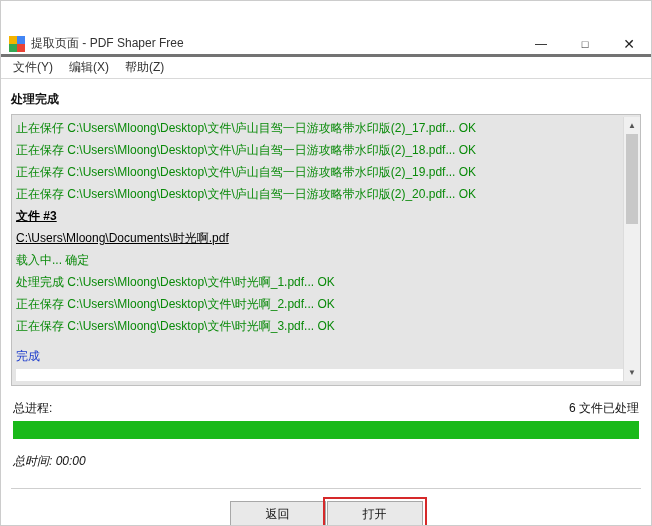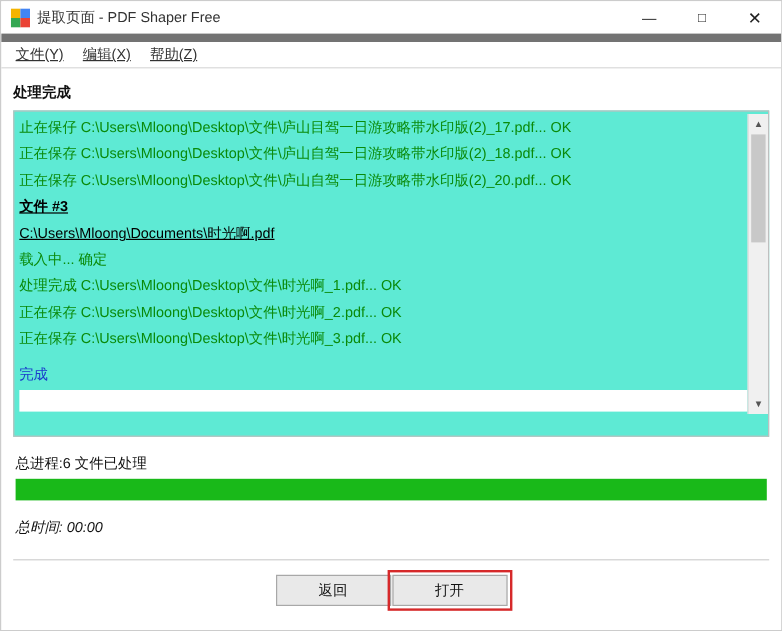--- a/index.html
+++ b/index.html
@@ -8,25 +8,26 @@
     font-family: "Microsoft YaHei", "Segoe UI", Tahoma, sans-serif;
     font-size: 12px;
     background: #fff;
     color: #000;
     width: 652px;
     height: 526px;
     overflow: hidden;
     border: 1px solid #ccc;
   }
   .titlebar {
-    height: 34px;
+    height: 24px;
     background: #fff;
     display: flex;
     align-items: center;
-    border-bottom: 7px solid #737373;
+    border-bottom: 3px solid #737373;
+    margin-top: 32px;
   }
   .titlebar .icon {
     width: 16px; height: 16px;
     margin: 0 6px 0 8px;
   }
   .titlebar .title { flex: 0 0 auto; color: #333; }
   .titlebar .spacer { flex: 1; }
   .win-btn {
     width: 44px; height: 30px;
     display: flex; align-items: center; justify-content: center;
@@ -35,38 +36,37 @@
     cursor: default;
   }
   .menubar {
     height: 22px;
     display: flex;
     align-items: center;
     padding: 0 4px;
     font-size: 12px;
     color: #333;
     border-bottom: 1px solid #d9d9d9;
-    text-decoration: underline;
   }
   .menu-item { padding: 2px 8px; cursor: default; }
   .content {
     padding: 8px 10px 0 10px;
   }
   .section-label {
     font-weight: bold;
     color: #111;
     margin: 4px 0 6px 0;
   }
   .log-box {
     border: 1px solid #bfbfbf;
     height: 272px;
     overflow: hidden;
     position: relative;
-    background: #5eead4;
-    padding: 2px 0 18px 4px;
+    background: #e5e5e5;
+    padding: 2px 0 4px 4px;
     display: flex;
   }
   .log-lines {
     flex: 1;
     overflow: hidden;
     white-space: nowrap;
     line-height: 22px;
   }
   .log-lines div { white-space: nowrap; overflow: hidden; text-overflow: clip; }
   .green { color: #0a8a0a; }
@@ -92,21 +92,21 @@
   }
   .cursor-line {
     border: none;
     outline: none;
     width: 100%;
     height: 18px;
     font: inherit;
     padding: 0;
   }
   .status-row {
-    display:flex; justify-content:flex-start;
+    display:flex; justify-content:space-between;
     margin: 14px 2px 4px 2px;
     color:#111;
   }
   .progress {
     height: 18px;
     background: #19b919;
     margin: 0 2px;
   }
   .time-row {
     margin: 14px 2px 8px 2px;
@@ -157,20 +157,21 @@
 </div>
 
 <div class="content">
 
   <div class="section-label">处理完成</div>
 
   <div class="log-box">
     <div class="log-lines">
       <div class="green">止在保仔 C:\Users\Mloong\Desktop\文件\庐山目驾一日游攻略带水印版(2)_17.pdf... OK</div>
       <div class="green">正在保存 C:\Users\Mloong\Desktop\文件\庐山自驾一日游攻略带水印版(2)_18.pdf... OK</div>
+      <div class="green">正在保存 C:\Users\Mloong\Desktop\文件\庐山自驾一日游攻略带水印版(2)_19.pdf... OK</div>
       <div class="green">正在保存 C:\Users\Mloong\Desktop\文件\庐山自驾一日游攻略带水印版(2)_20.pdf... OK</div>
       <div class="black bold">文件 #3</div>
       <div class="black">C:\Users\Mloong\Documents\时光啊.pdf</div>
       <div class="green">载入中... 确定</div>
       <div class="green">处理完成 C:\Users\Mloong\Desktop\文件\时光啊_1.pdf... OK</div>
       <div class="green">正在保存 C:\Users\Mloong\Desktop\文件\时光啊_2.pdf... OK</div>
       <div class="green">正在保存 C:\Users\Mloong\Desktop\文件\时光啊_3.pdf... OK</div>
       <div style="height:8px"></div>
       <div class="blue">完成</div>
       <input class="cursor-line" value="" style="">

